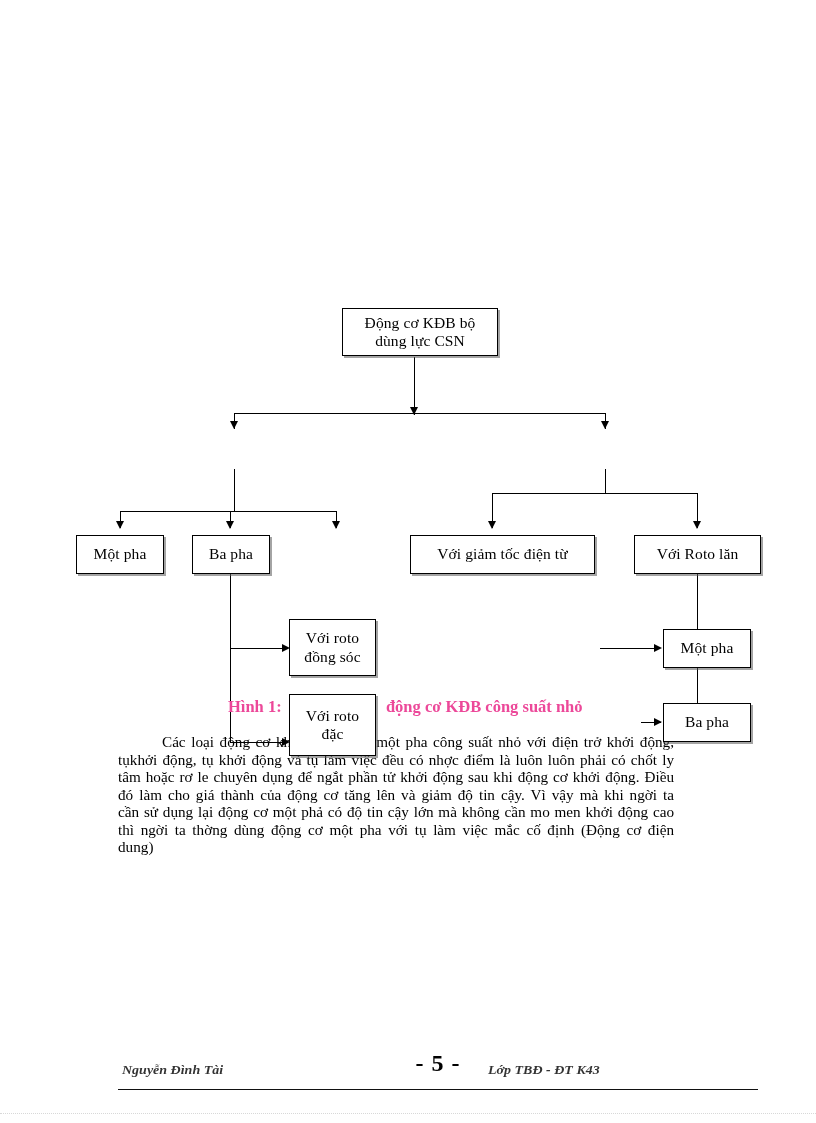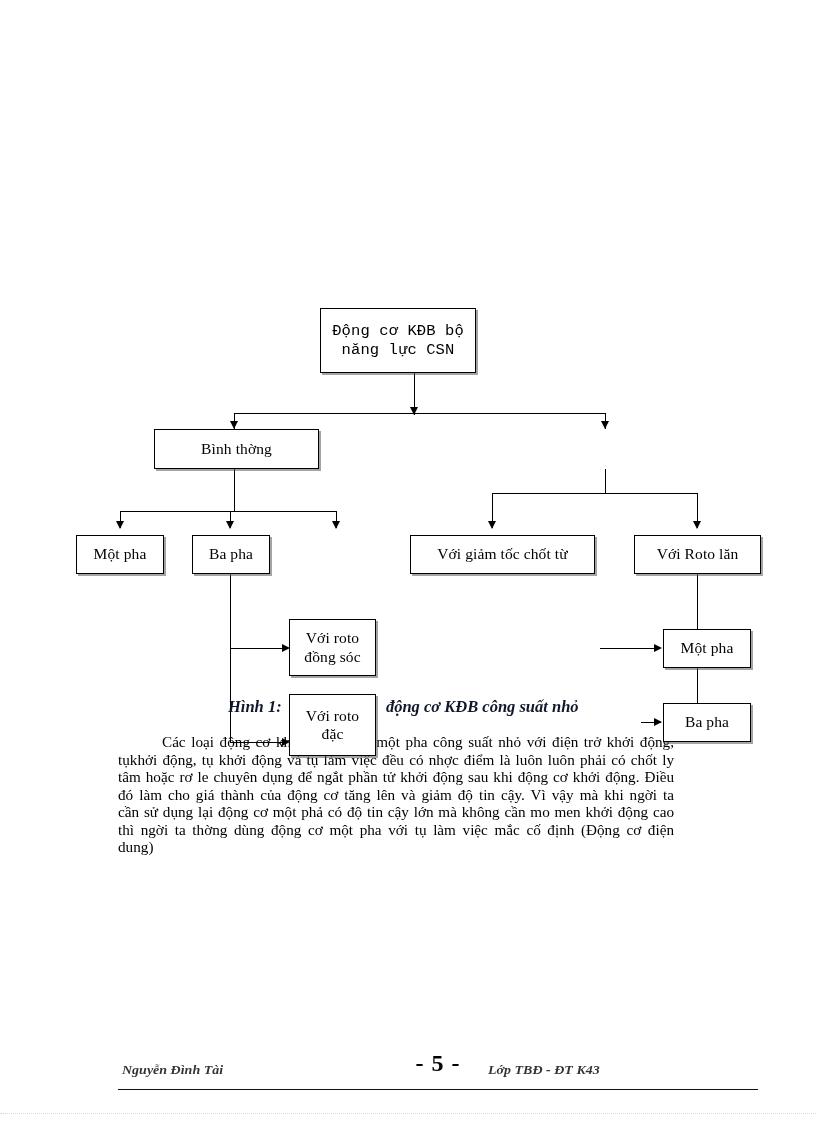--- a/index.html
+++ b/index.html
@@ -96,22 +96,22 @@
     border-top:4.5px solid transparent;
     border-bottom:4.5px solid transparent;
     border-left:8px solid #000;
     z-index:3;
   }
 
   
   .caption{
     position:absolute;left:228px;top:697px;width:380px;
     font-family:"Liberation Serif", serif;
-    font-style:italic;font-weight:bold;font-size:16.5px;
-    color:#0f172a;white-space:nowrap;z-index:4;
+    font-weight:bold;font-size:16.5px;
+    color:#ec4899;white-space:nowrap;z-index:4;
   }
   .body-text{
     position:absolute;left:118px;top:733px;width:556px;
     font-family:"Liberation Serif", serif;
     font-size:15.2px;
     line-height:17.5px;
     text-align:justify;
     color:#000;
     z-index:1;
     word-spacing:1px;
@@ -125,39 +125,36 @@
   }
 </style>
 </head>
 <body>
 
 <div class="page">
 
 
   <div class="diagram">
 
-    <div class="box" style="left:320px;top:308px;width:156px;height:65px;font-family:Liberation Mono, monospace;">
+    <div class="box" style="left:342px;top:308px;width:156px;height:48px;">
       <span>
         <span>Động cơ KĐB bộ</span>
-        <span>năng lực CSN</span>
+        <span>dùng lực CSN</span>
       </span>
     </div>
 
     <div class="vline" style="left:414px;top:357px;height:58px;"></div>
     <div class="arrow-d" style="left:409.5px;top:407px;"></div>
 
     <div class="hline" style="left:234px;top:413px;width:372px;"></div>
     <div class="vline" style="left:234px;top:413px;height:16px;"></div>
     <div class="arrow-d" style="left:229.5px;top:421px;"></div>
     <div class="vline" style="left:605px;top:413px;height:16px;"></div>
     <div class="arrow-d" style="left:600.5px;top:421px;"></div>
 
-    <div class="box" style="left:154px;top:429px;width:165px;height:40px;">
-      <span>Bình thờng</span>
-    </div>
 
     <div class="vline" style="left:234px;top:469px;height:43px;"></div>
     <div class="hline" style="left:120px;top:511px;width:216px;"></div>
     <div class="vline" style="left:120px;top:511px;height:17px;"></div>
     <div class="arrow-d" style="left:115.5px;top:521px;"></div>
     <div class="vline" style="left:230px;top:511px;height:17px;"></div>
     <div class="arrow-d" style="left:225.5px;top:521px;"></div>
     <div class="vline" style="left:336px;top:511px;height:17px;"></div>
     <div class="arrow-d" style="left:331.5px;top:521px;"></div>
 
@@ -169,21 +166,21 @@
     </div>
 
     <div class="vline" style="left:605px;top:469px;height:25px;"></div>
     <div class="hline" style="left:492px;top:493px;width:206px;"></div>
     <div class="vline" style="left:492px;top:493px;height:35px;"></div>
     <div class="arrow-d" style="left:487.5px;top:521px;"></div>
     <div class="vline" style="left:697px;top:493px;height:35px;"></div>
     <div class="arrow-d" style="left:692.5px;top:521px;"></div>
 
     <div class="box" style="left:410px;top:535px;width:185px;height:39px;">
-      <span>Với giảm tốc chốt từ</span>
+      <span>Với giảm tốc điện từ</span>
     </div>
     <div class="box" style="left:634px;top:535px;width:127px;height:39px;">
       <span>Với Roto lăn</span>
     </div>
 
     <div class="vline" style="left:230px;top:574px;height:168px;"></div>
     <div class="hline" style="left:230px;top:648px;width:56px;"></div>
     <div class="arrow-r" style="left:282px;top:643.5px;"></div>
     <div class="hline" style="left:230px;top:742px;width:56px;"></div>
     <div class="arrow-r" style="left:282px;top:737.5px;"></div>

